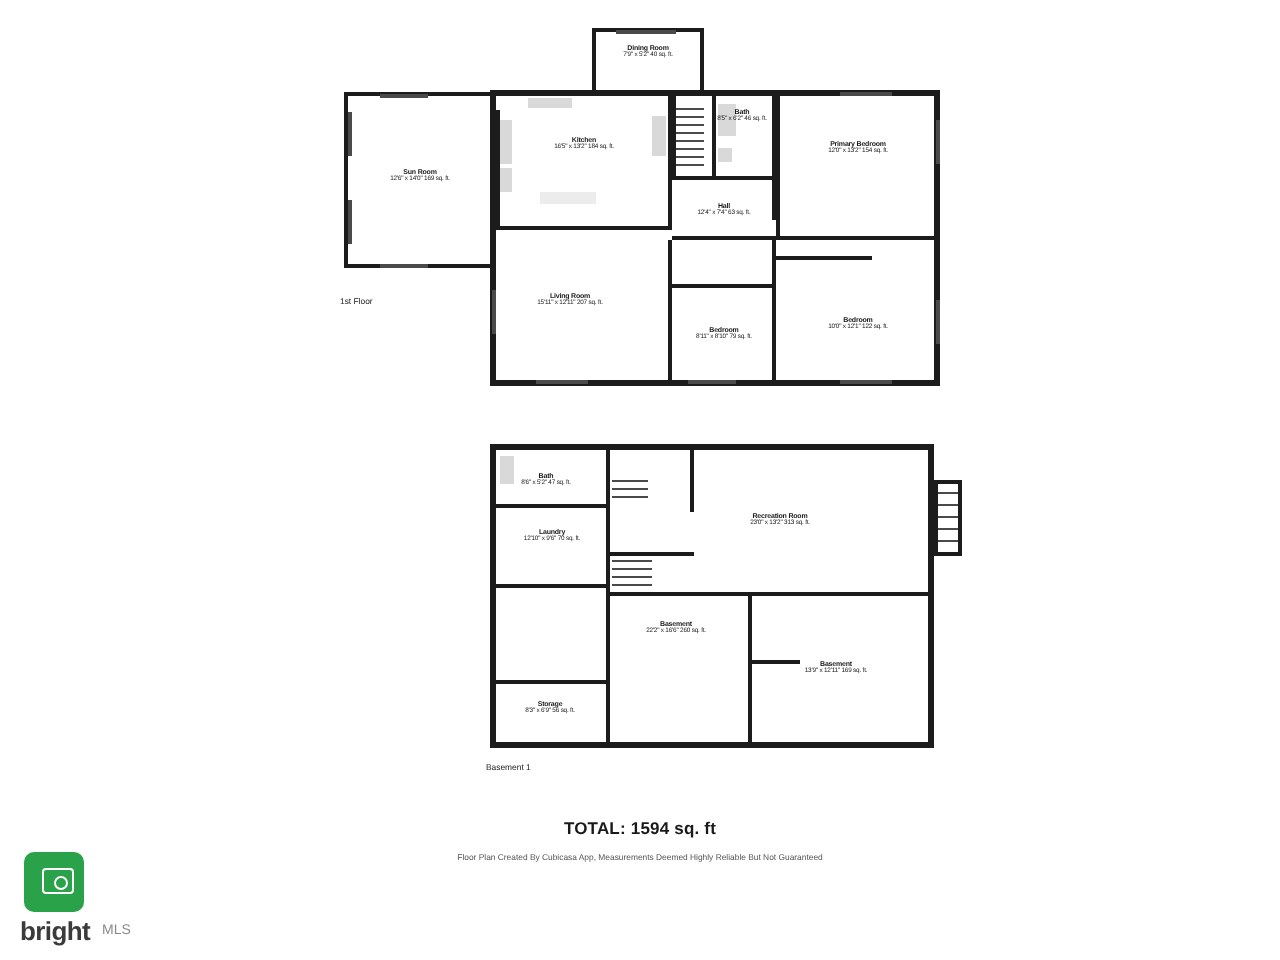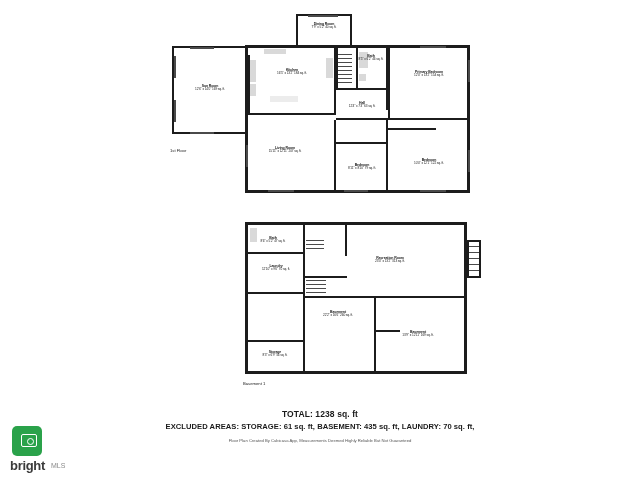--- a/index.html
+++ b/index.html
@@ -323,22 +323,21 @@
     <div class="wall" style="left:376px; top:330px; width:24px; height:2px;"></div>
     <div class="label" style="left:385px; top:330px; width:66px;">
       <span class="nm">Basement</span>
       <span class="dm">13'9" x 12'11" 169 sq. ft.</span>
     </div>
 
     <div class="floor-tag" style="left:243px; top:381px;">Basement 1</div>
   </div>
 
   <div class="footer" style="top:409px;">
-    <div class="total">TOTAL: 1238 sq. ft</div>
-    <div class="line" style="margin-top:3px;">EXCLUDED AREAS: STORAGE: 61 sq. ft, BASEMENT: 435 sq. ft, LAUNDRY: 70 sq. ft,</div>
+    <div class="total">TOTAL: 1594 sq. ft</div>
     <div class="credit" style="margin-top:7px;">Floor Plan Created By Cubicasa App, Measurements Deemed Highly Reliable But Not Guaranteed</div>
   </div>
 
   <div class="logo-box">
     <div class="logo-square">
       <div class="logo-cam"></div>
     </div>
     <div class="logo-text">bright</div>
     <div class="logo-mls">MLS</div>
   </div>

